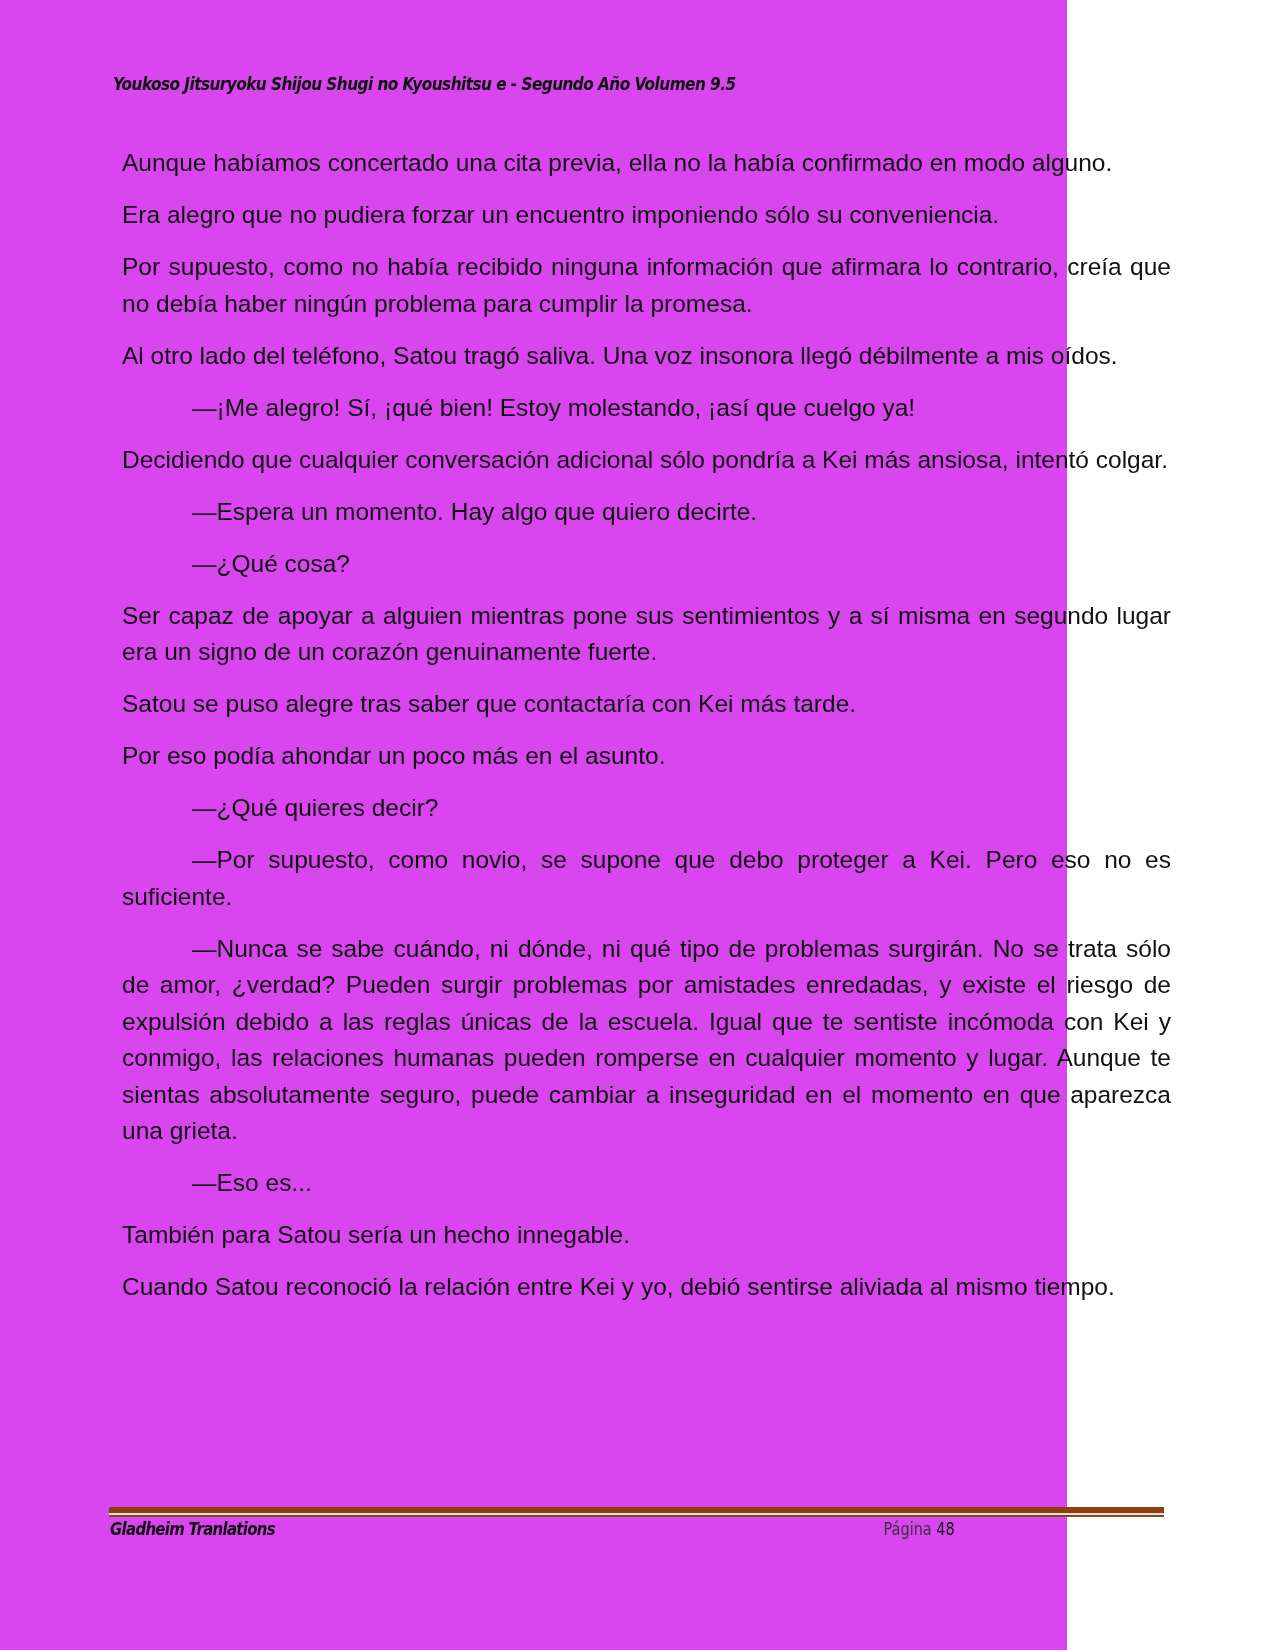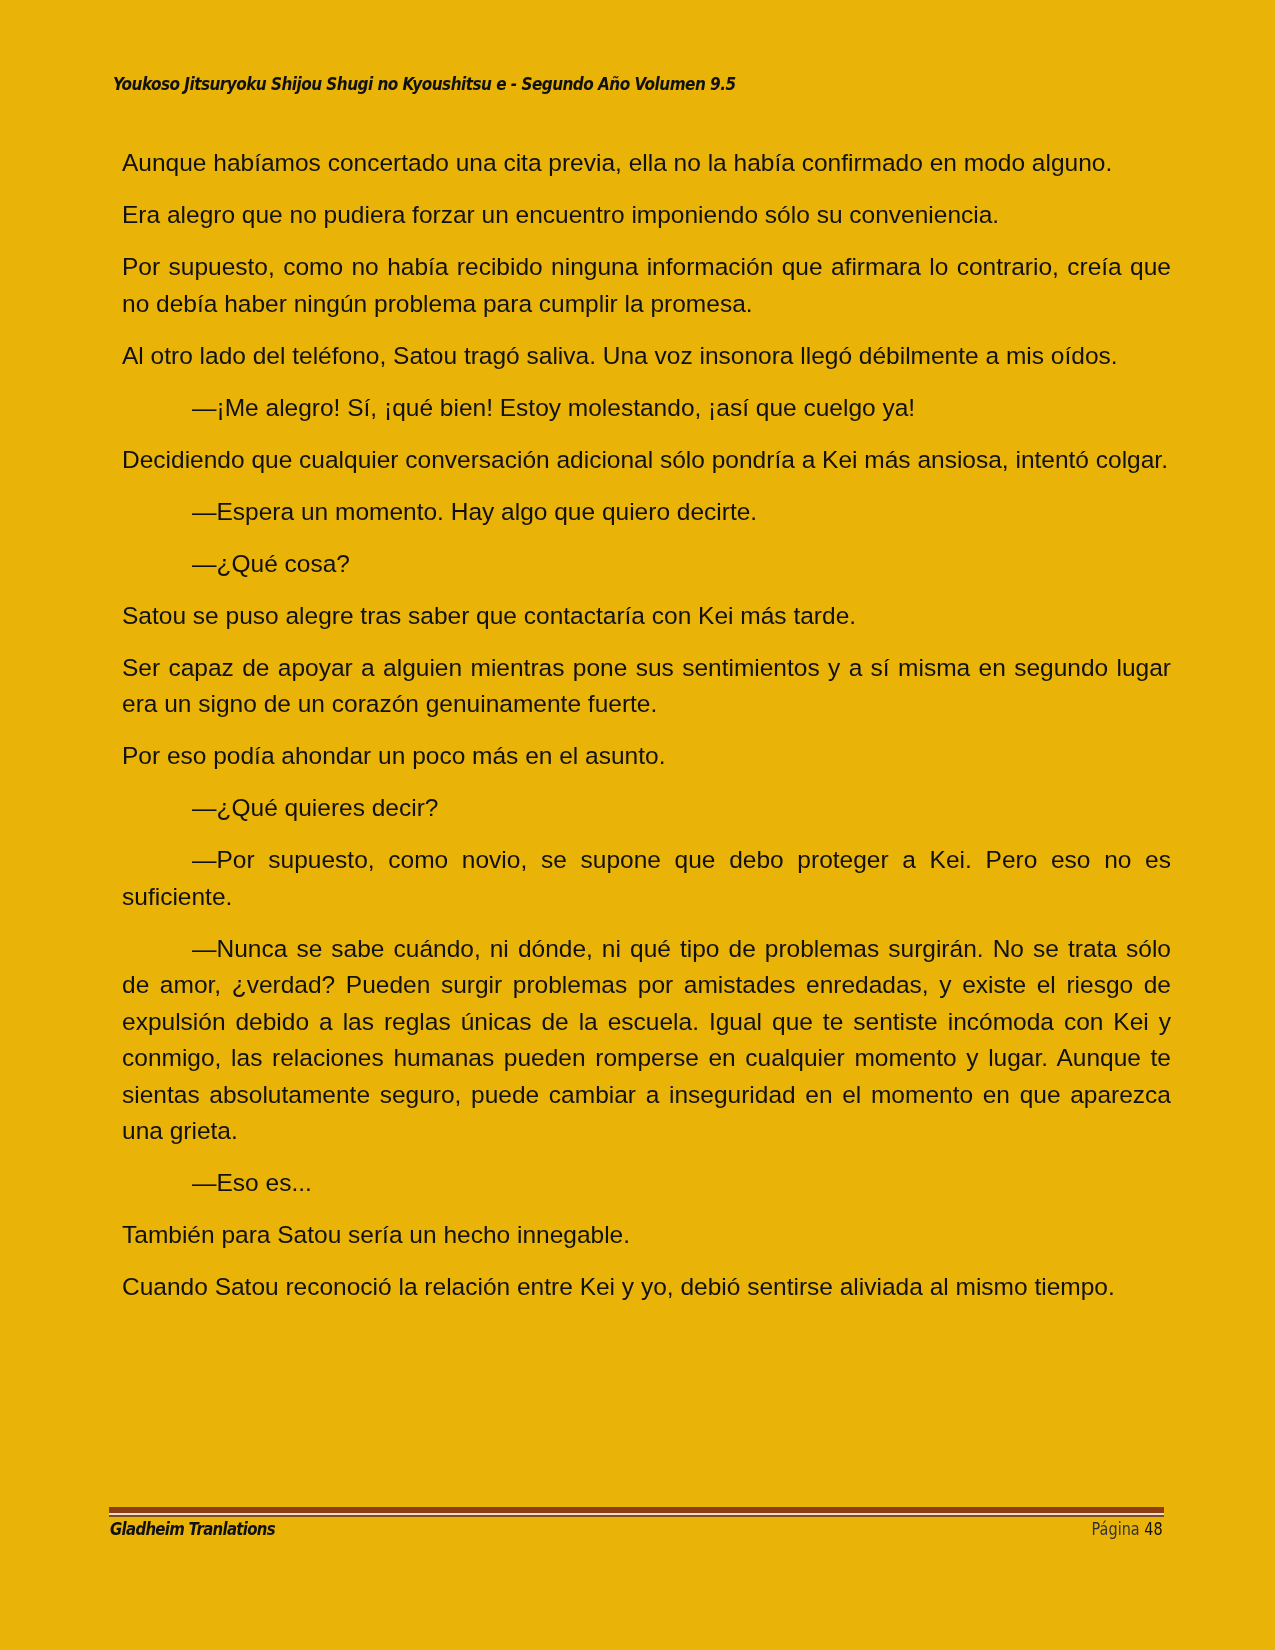--- a/index.html
+++ b/index.html
@@ -1,17 +1,17 @@
 <!DOCTYPE html>
 <html><head>
 <meta charset="utf-8">
 <style>
   html, body { margin: 0; padding: 0; background: #ffffff; }
   body { width: 1275px; height: 1650px; position: relative; overflow: hidden; }
-  .page { position: absolute; left: 0; top: 0; width: 1275px; height: 1650px; background: #eab308; }
+  .page { position: absolute; left: 0; top: 0; width: 1067px; height: 1650px; background: #d946ef; }
   .header {
     position: absolute; left: 113px; top: 74px; width: 1050px;
     font-family: "DejaVu Sans", sans-serif; font-style: italic; font-weight: bold;
     font-size: 17px; color: #111; letter-spacing: -0.6px;
     transform: scaleX(0.9); transform-origin: left center;
   }
   .body {
     position: absolute; left: 112px; top: 145px; width: 1049px;
     font-family: "Liberation Sans", sans-serif; font-size: 24.5px; line-height: 36.5px;
     color: #111; text-align: justify; margin-left: 10px;
@@ -45,22 +45,22 @@
 
   <div class="body">
     <p>Aunque habíamos concertado una cita previa, ella no la había confirmado en modo alguno.</p>
     <p>Era alegro que no pudiera forzar un encuentro imponiendo sólo su conveniencia.</p>
     <p>Por supuesto, como no había recibido ninguna información que afirmara lo contrario, creía que no debía haber ningún problema para cumplir la promesa.</p>
     <p>Al otro lado del teléfono, Satou tragó saliva. Una voz insonora llegó débilmente a mis oídos.</p>
     <p class="dialog">—¡Me alegro! Sí, ¡qué bien! Estoy molestando, ¡así que cuelgo ya!</p>
     <p>Decidiendo que cualquier conversación adicional sólo pondría a Kei más ansiosa, intentó colgar.</p>
     <p class="dialog">—Espera un momento. Hay algo que quiero decirte.</p>
     <p class="dialog">—¿Qué cosa?</p>
+    <p>Ser capaz de apoyar a alguien mientras pone sus sentimientos y a sí misma en segundo lugar era un signo de un corazón genuinamente fuerte.</p>
     <p>Satou se puso alegre tras saber que contactaría con Kei más tarde.</p>
-    <p>Ser capaz de apoyar a alguien mientras pone sus sentimientos y a sí misma en segundo lugar era un signo de un corazón genuinamente fuerte.</p>
     <p>Por eso podía ahondar un poco más en el asunto.</p>
     <p class="dialog">—¿Qué quieres decir?</p>
     <p class="dialog">—Por supuesto, como novio, se supone que debo proteger a Kei. Pero eso no es suficiente.</p>
     <p class="dialog">—Nunca se sabe cuándo, ni dónde, ni qué tipo de problemas surgirán. No se trata sólo de amor, ¿verdad? Pueden surgir problemas por amistades enredadas, y existe el riesgo de expulsión debido a las reglas únicas de la escuela. Igual que te sentiste incómoda con Kei y conmigo, las relaciones humanas pueden romperse en cualquier momento y lugar. Aunque te sientas absolutamente seguro, puede cambiar a inseguridad en el momento en que aparezca una grieta.</p>
     <p class="dialog">—Eso es...</p>
     <p>También para Satou sería un hecho innegable.</p>
     <p>Cuando Satou reconoció la relación entre Kei y yo, debió sentirse aliviada al mismo tiempo.</p>
   </div>
 
   <div class="rule">

